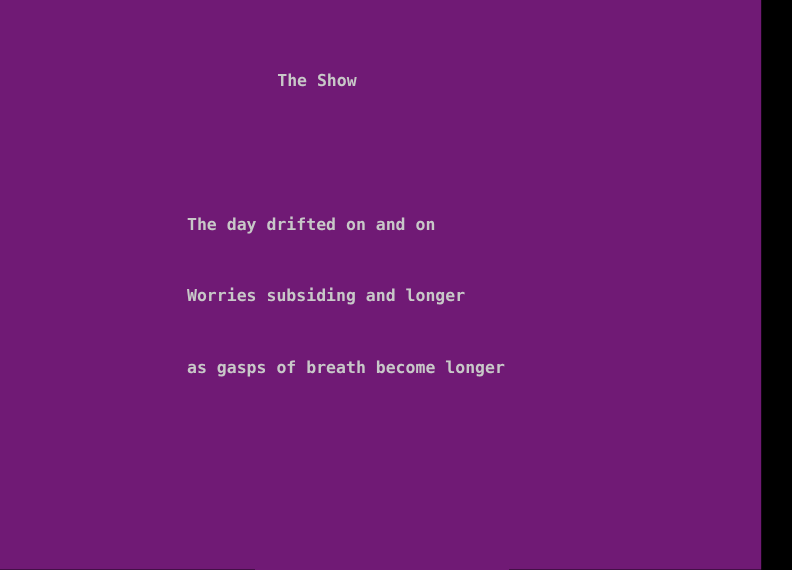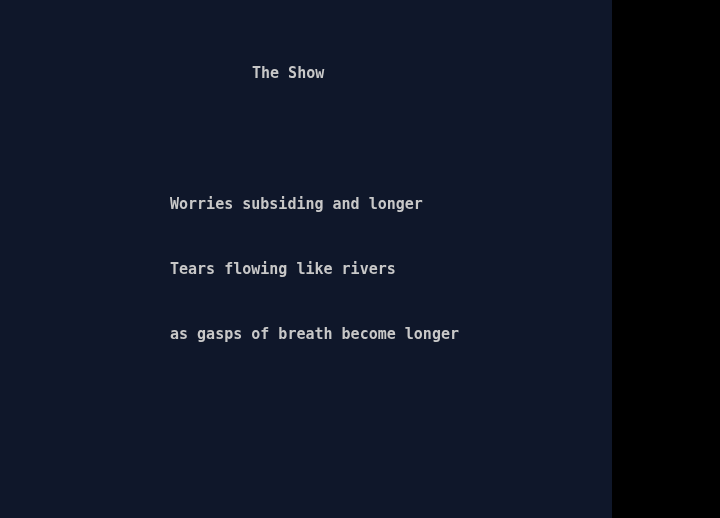--- a/index.html
+++ b/index.html
@@ -2,23 +2,23 @@
 <html><head>
 <meta charset="utf-8">
 <style>
   html, body {
     margin: 0;
     padding: 0;
     background: #000000;
   }
   .screen {
     position: relative;
-    width: 612px;
+    width: 692px;
     height: 518px;
-    background: #0f172a;
+    background: #701a75;
     overflow: hidden;
   }
   .poem {
     position: absolute;
     left: 170px;
     top: 20px;
     font-family: "DejaVu Sans Mono", monospace;
     font-size: 15px;
     font-weight: bold;
     line-height: 21.7px;
@@ -36,22 +36,22 @@
     height: 21.7px;
   }
 </style>
 </head>
 <body>
 
 <div class="screen">
   <div class="poem">
     <div class="line title-line">The Show</div>
     <div class="blank-line"></div>
+    <div class="line">The day drifted on and on</div>
     <div class="line">Worries subsiding and longer</div>
-    <div class="line">Tears flowing like rivers</div>
     <div class="line">as gasps of breath become longer</div>
     <div class="blank-line"></div>
     
     
     
     
     
     
   </div>
 </div>

